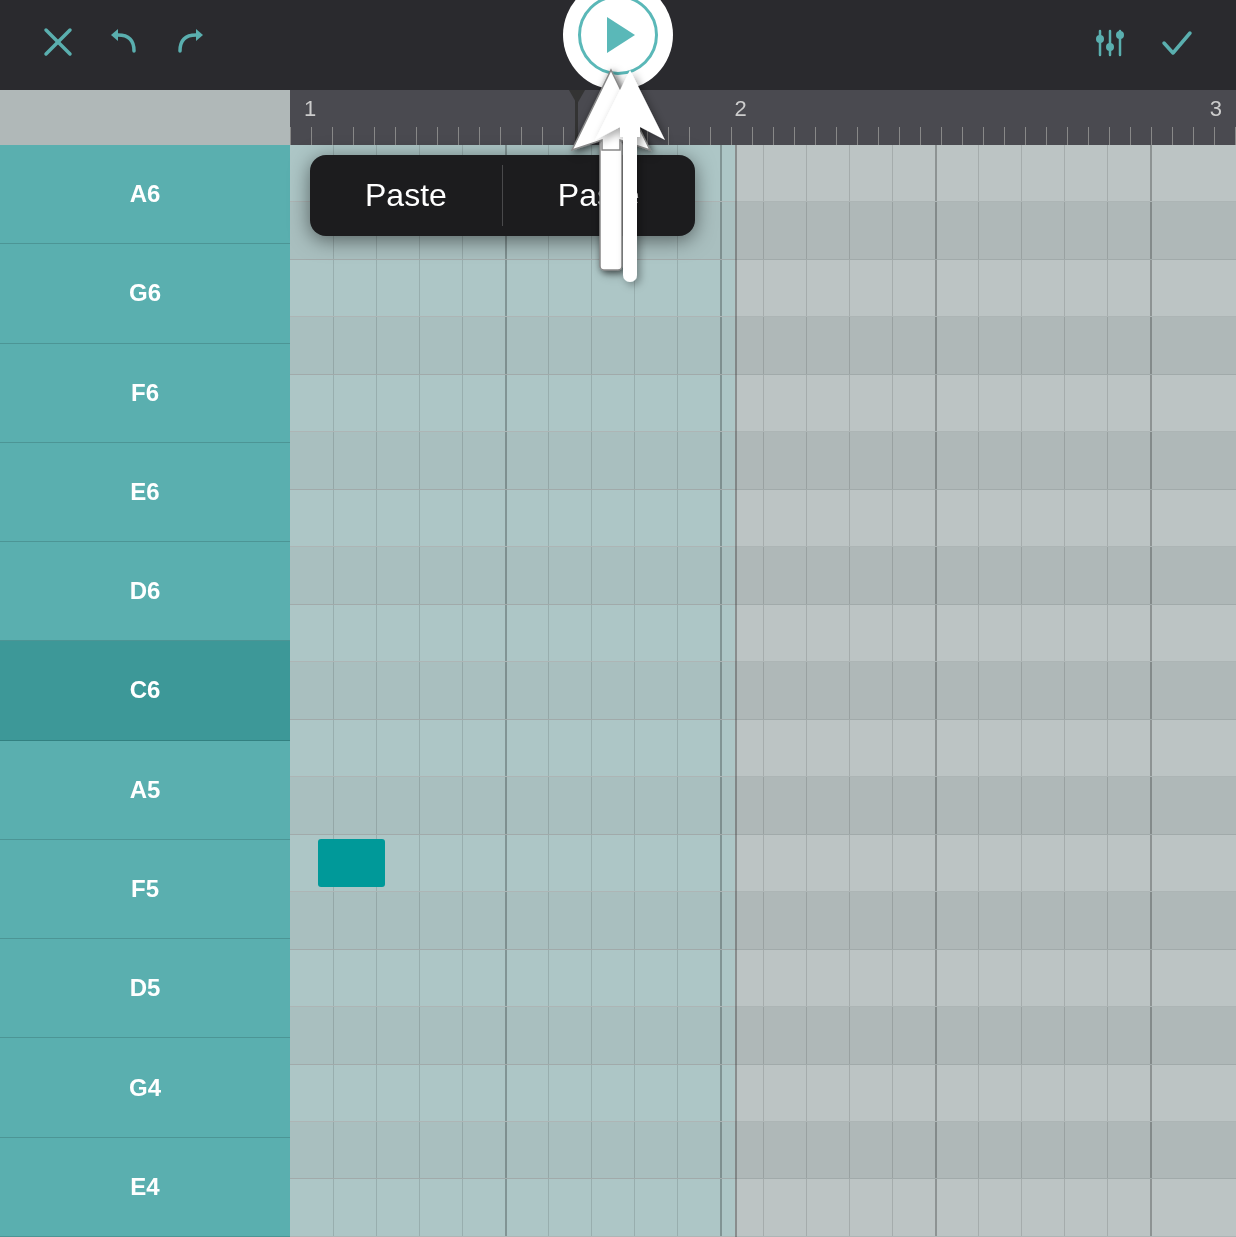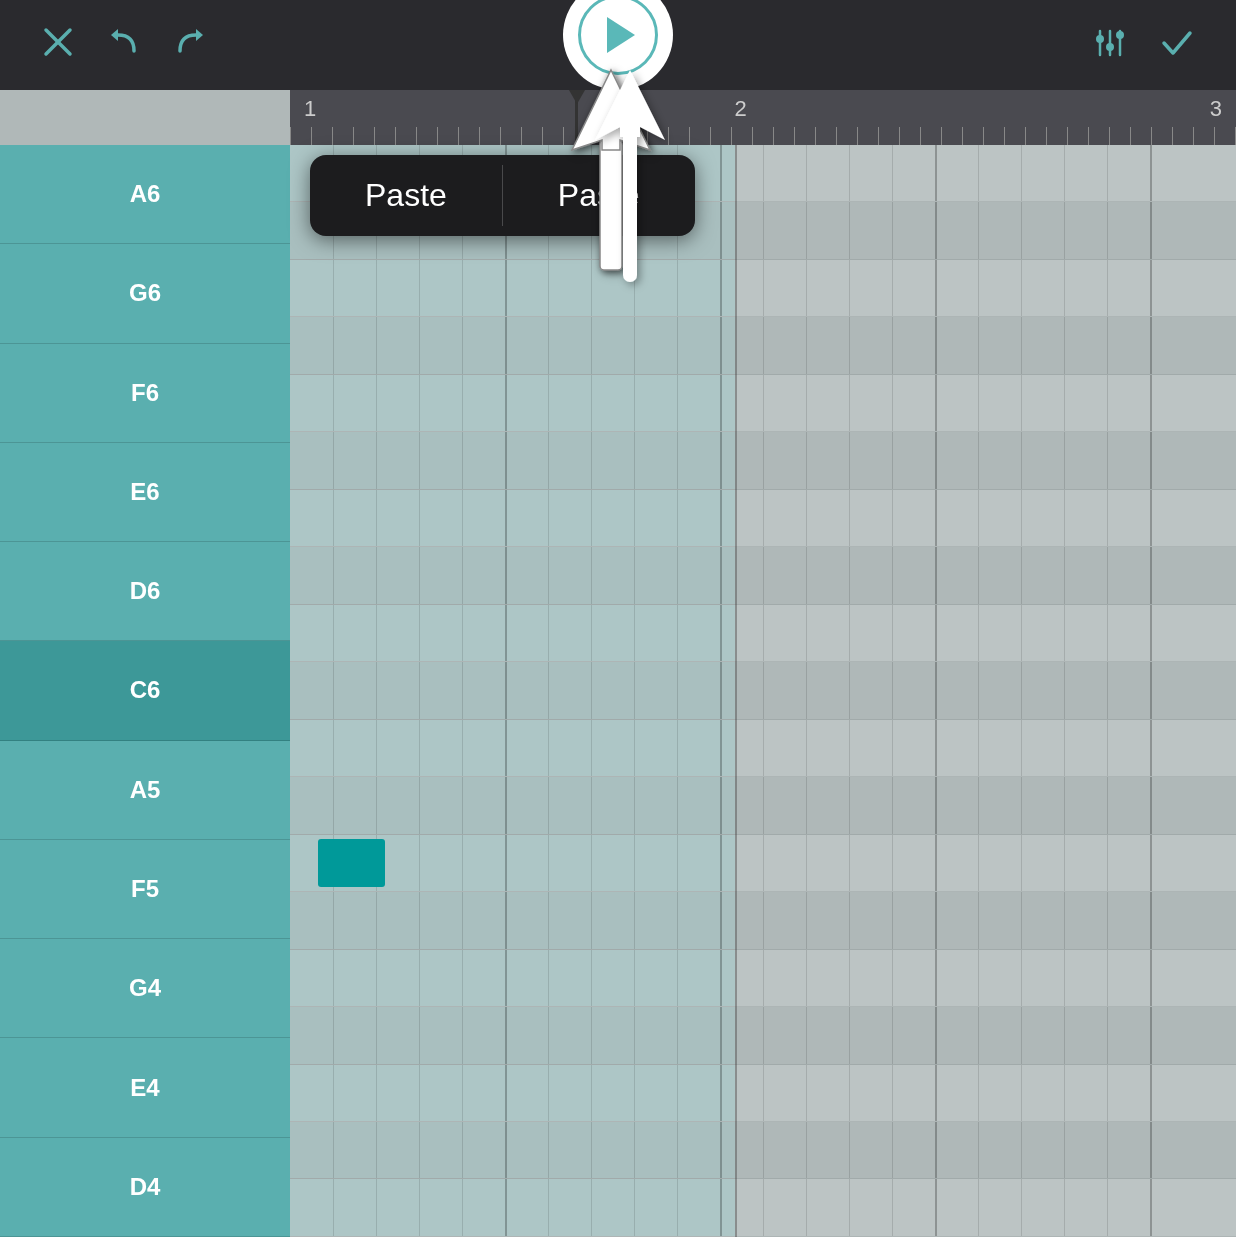--- a/index.html
+++ b/index.html
@@ -270,23 +270,23 @@
 
   <div class="note-labels" id="note-labels-col">
   <div class="note-label white">A6</div>
       <div class="note-label white">G6</div>
       <div class="note-label white">F6</div>
       <div class="note-label white">E6</div>
       <div class="note-label white">D6</div>
       <div class="note-label c-note">C6</div>
       <div class="note-label white">A5</div>
       <div class="note-label white">F5</div>
+      <div class="note-label white">D5</div>
       <div class="note-label white">G4</div>
       <div class="note-label white">E4</div>
-      <div class="note-label white">D4</div>
     </div>
 
   <div class="grid-area" id="grid-area">
   <div class="grid-row light" style="position: relative;">
         <div style="position: absolute; left: 0px; top: 0px; bottom: 0px; width: 47%; background: rgba(90, 175, 175, 0.22);"></div>
         <div style="position: absolute; right: 0px; top: 0px; bottom: 0px; width: 53%; background: rgba(180, 188, 188, 0.55);"></div>
         <div style="position: absolute; top: 0px; bottom: 0px; left: 4.54545%; width: 1px; background: rgba(0, 0, 0, 0.12); z-index: 1;"></div>
         <div style="position: absolute; top: 0px; bottom: 0px; left: 9.09091%; width: 1px; background: rgba(0, 0, 0, 0.12); z-index: 1;"></div>
         <div style="position: absolute; top: 0px; bottom: 0px; left: 13.6364%; width: 1px; background: rgba(0, 0, 0, 0.12); z-index: 1;"></div>
         <div style="position: absolute; top: 0px; bottom: 0px; left: 18.1818%; width: 1px; background: rgba(0, 0, 0, 0.12); z-index: 1;"></div>

